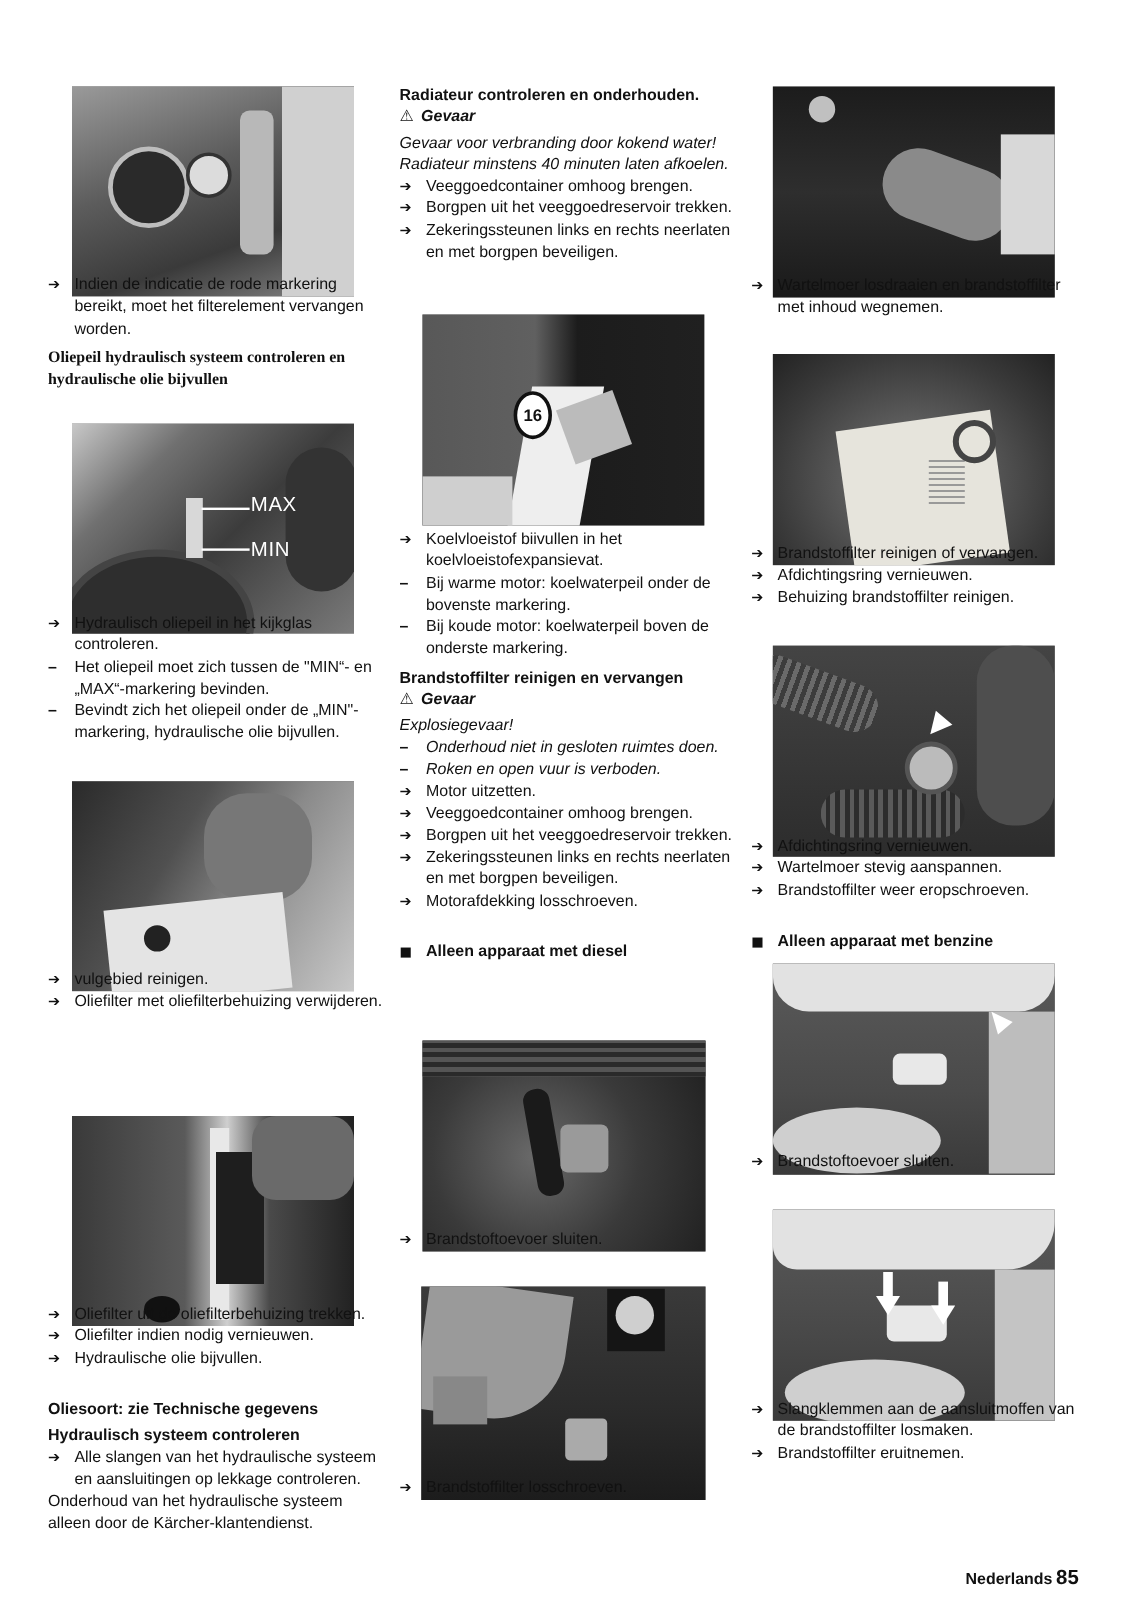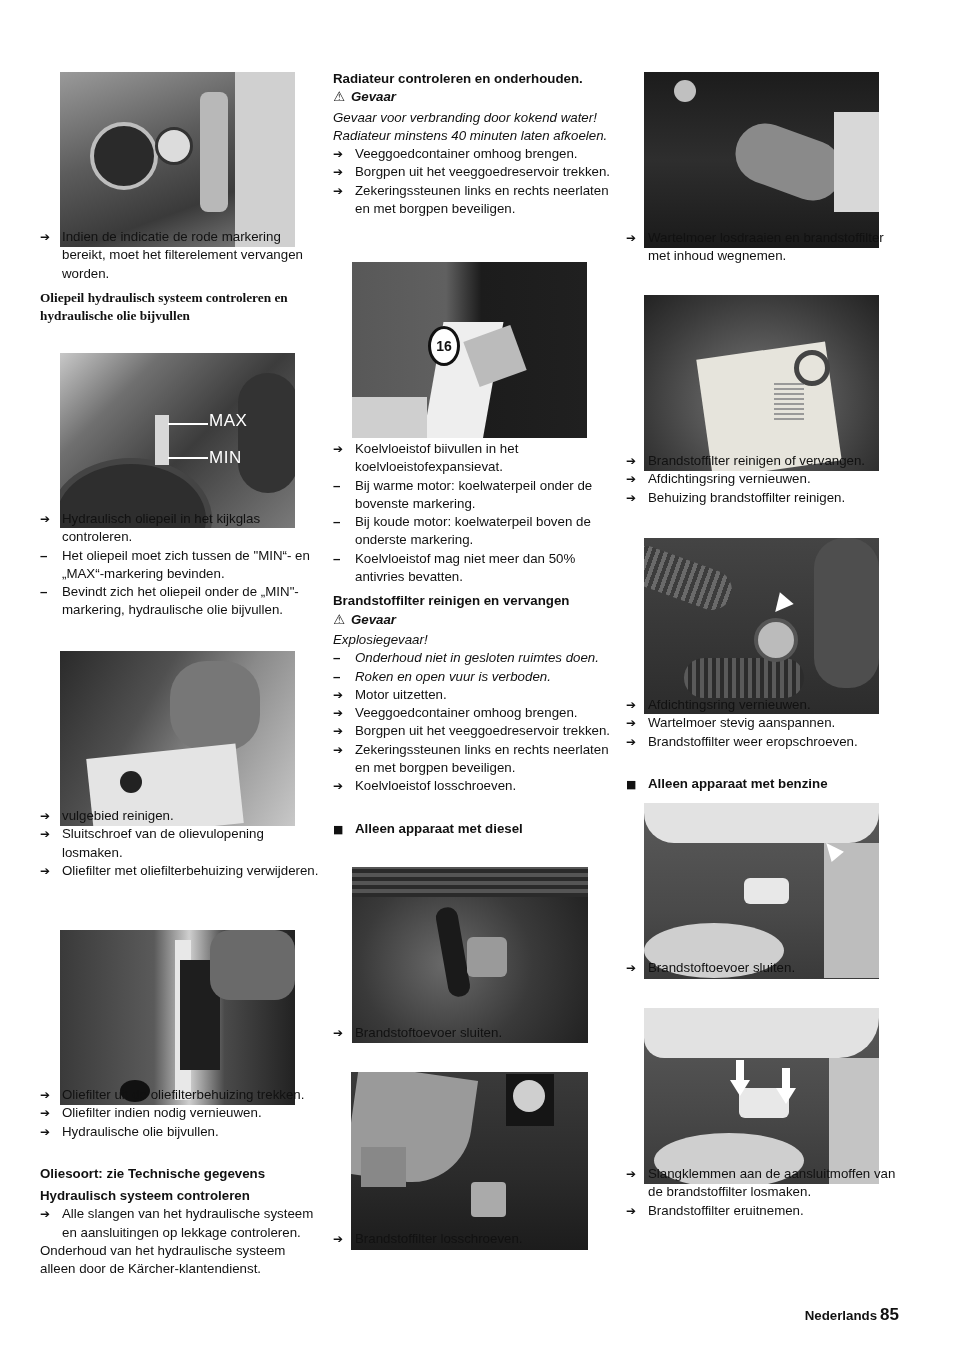--- a/index.html
+++ b/index.html
@@ -56,21 +56,20 @@
 
 <div class="photo" style="left:60px;top:631px;width:235px;height:175px;">
   <div class="g" style="background:linear-gradient(120deg,#2a2a2a 0%,#505050 35%,#8a8a8a 60%,#c8c8c8 100%);"></div>
   <div style="position:absolute;left:110px;top:10px;width:90px;height:90px;border-radius:40%;background:#777;"></div>
   <div style="position:absolute;left:30px;top:100px;width:150px;height:80px;background:#e4e4e4;transform:rotate(-6deg);"></div>
   <div style="position:absolute;left:60px;top:120px;width:22px;height:22px;border-radius:50%;background:#222;"></div>
 </div>
 
 <div class="blk" style="left:40px;top:807px;width:280px;">
   <div class="item arrow"><span class="mk"></span><span>vulgebied reinigen.</span></div>
-  <div class="item arrow"><span class="mk"></span><span>Sluitschroef van de olievulopening losmaken.</span></div>
   <div class="item arrow"><span class="mk"></span><span>Oliefilter met oliefilterbehuizing verwijderen.</span></div>
 </div>
 
 <div class="photo" style="left:60px;top:910px;width:235px;height:175px;">
   <div class="g" style="background:linear-gradient(90deg,#3a3a3a 0%,#5a5a5a 40%,#cfcfcf 55%,#4a4a4a 70%,#222 100%);"></div>
   <div style="position:absolute;left:115px;top:10px;width:16px;height:160px;background:#e8e8e8;"></div>
   <div style="position:absolute;left:120px;top:30px;width:40px;height:110px;background:#1e1e1e;"></div>
   <div style="position:absolute;left:150px;top:0;width:85px;height:70px;background:#6a6a6a;border-radius:20px;"></div>
   <div style="position:absolute;left:60px;top:150px;width:30px;height:22px;border-radius:50%;background:#111;"></div>
 </div>
@@ -99,31 +98,30 @@
   <div style="position:absolute;left:80px;top:60px;width:60px;height:130px;background:#eeeeee;transform:skewX(-10deg);"></div>
   <div style="position:absolute;left:76px;top:64px;width:26px;height:34px;border-radius:50%;background:#fff;border:3px solid #111;font:bold 14px 'Liberation Sans',sans-serif;color:#111;text-align:center;line-height:34px;">16</div>
   <div style="position:absolute;left:118px;top:70px;width:50px;height:48px;background:#bbb;transform:rotate(-20deg);"></div>
   <div style="position:absolute;left:0;top:135px;width:75px;height:45px;background:#cfcfcf;"></div>
 </div>
 
 <div class="blk" style="left:333px;top:440px;width:280px;">
   <div class="item arrow"><span class="mk"></span><span>Koelvloeistof biivullen in het koelvloeistofexpansievat.</span></div>
   <div class="item dash"><span class="mk"></span><span>Bij warme motor: koelwaterpeil onder de bovenste markering.</span></div>
   <div class="item dash"><span class="mk"></span><span>Bij koude motor: koelwaterpeil boven de onderste markering.</span></div>
-  <div class="item dash"><span class="mk"></span><span>Koelvloeistof mag niet meer dan 50% antivries bevatten.</span></div>
   <div class="h" style="margin-top:6px;">Brandstoffilter reinigen en vervangen</div>
   <div class="warn"><span class="tri">⚠</span><span>Gevaar</span></div>
   <div class="it" style="margin-top:2px;">Explosiegevaar!</div>
   <div class="item dash it"><span class="mk" style="font-style:normal;"></span><span>Onderhoud niet in gesloten ruimtes doen.</span></div>
   <div class="item dash it"><span class="mk" style="font-style:normal;"></span><span>Roken en open vuur is verboden.</span></div>
   <div class="item arrow"><span class="mk"></span><span>Motor uitzetten.</span></div>
   <div class="item arrow"><span class="mk"></span><span>Veeggoedcontainer omhoog brengen.</span></div>
   <div class="item arrow"><span class="mk"></span><span>Borgpen uit het veeggoedreservoir trekken.</span></div>
   <div class="item arrow"><span class="mk"></span><span>Zekeringssteunen links en rechts neerlaten en met borgpen beveiligen.</span></div>
-  <div class="item arrow"><span class="mk"></span><span>Koelvloeistof losschroeven.</span></div>
+  <div class="item arrow"><span class="mk"></span><span>Motorafdekking losschroeven.</span></div>
   <div class="item square h"><span class="mk"></span><span>Alleen apparaat met diesel</span></div>
 </div>
 
 <div class="photo" style="left:352px;top:847px;width:236px;height:176px;">
   <div class="g" style="background:radial-gradient(circle at 40% 55%,#6a6a6a 0%,#3a3a3a 50%,#1e1e1e 100%);"></div>
   <div style="position:absolute;left:0;top:0;width:236px;height:30px;background:repeating-linear-gradient(0deg,#2a2a2a 0 4px,#555 4px 8px);"></div>
   <div style="position:absolute;left:90px;top:40px;width:22px;height:90px;background:#1a1a1a;border-radius:10px;transform:rotate(-10deg);"></div>
   <div style="position:absolute;left:115px;top:70px;width:40px;height:40px;background:#9a9a9a;border-radius:6px;"></div>
 </div>
 

